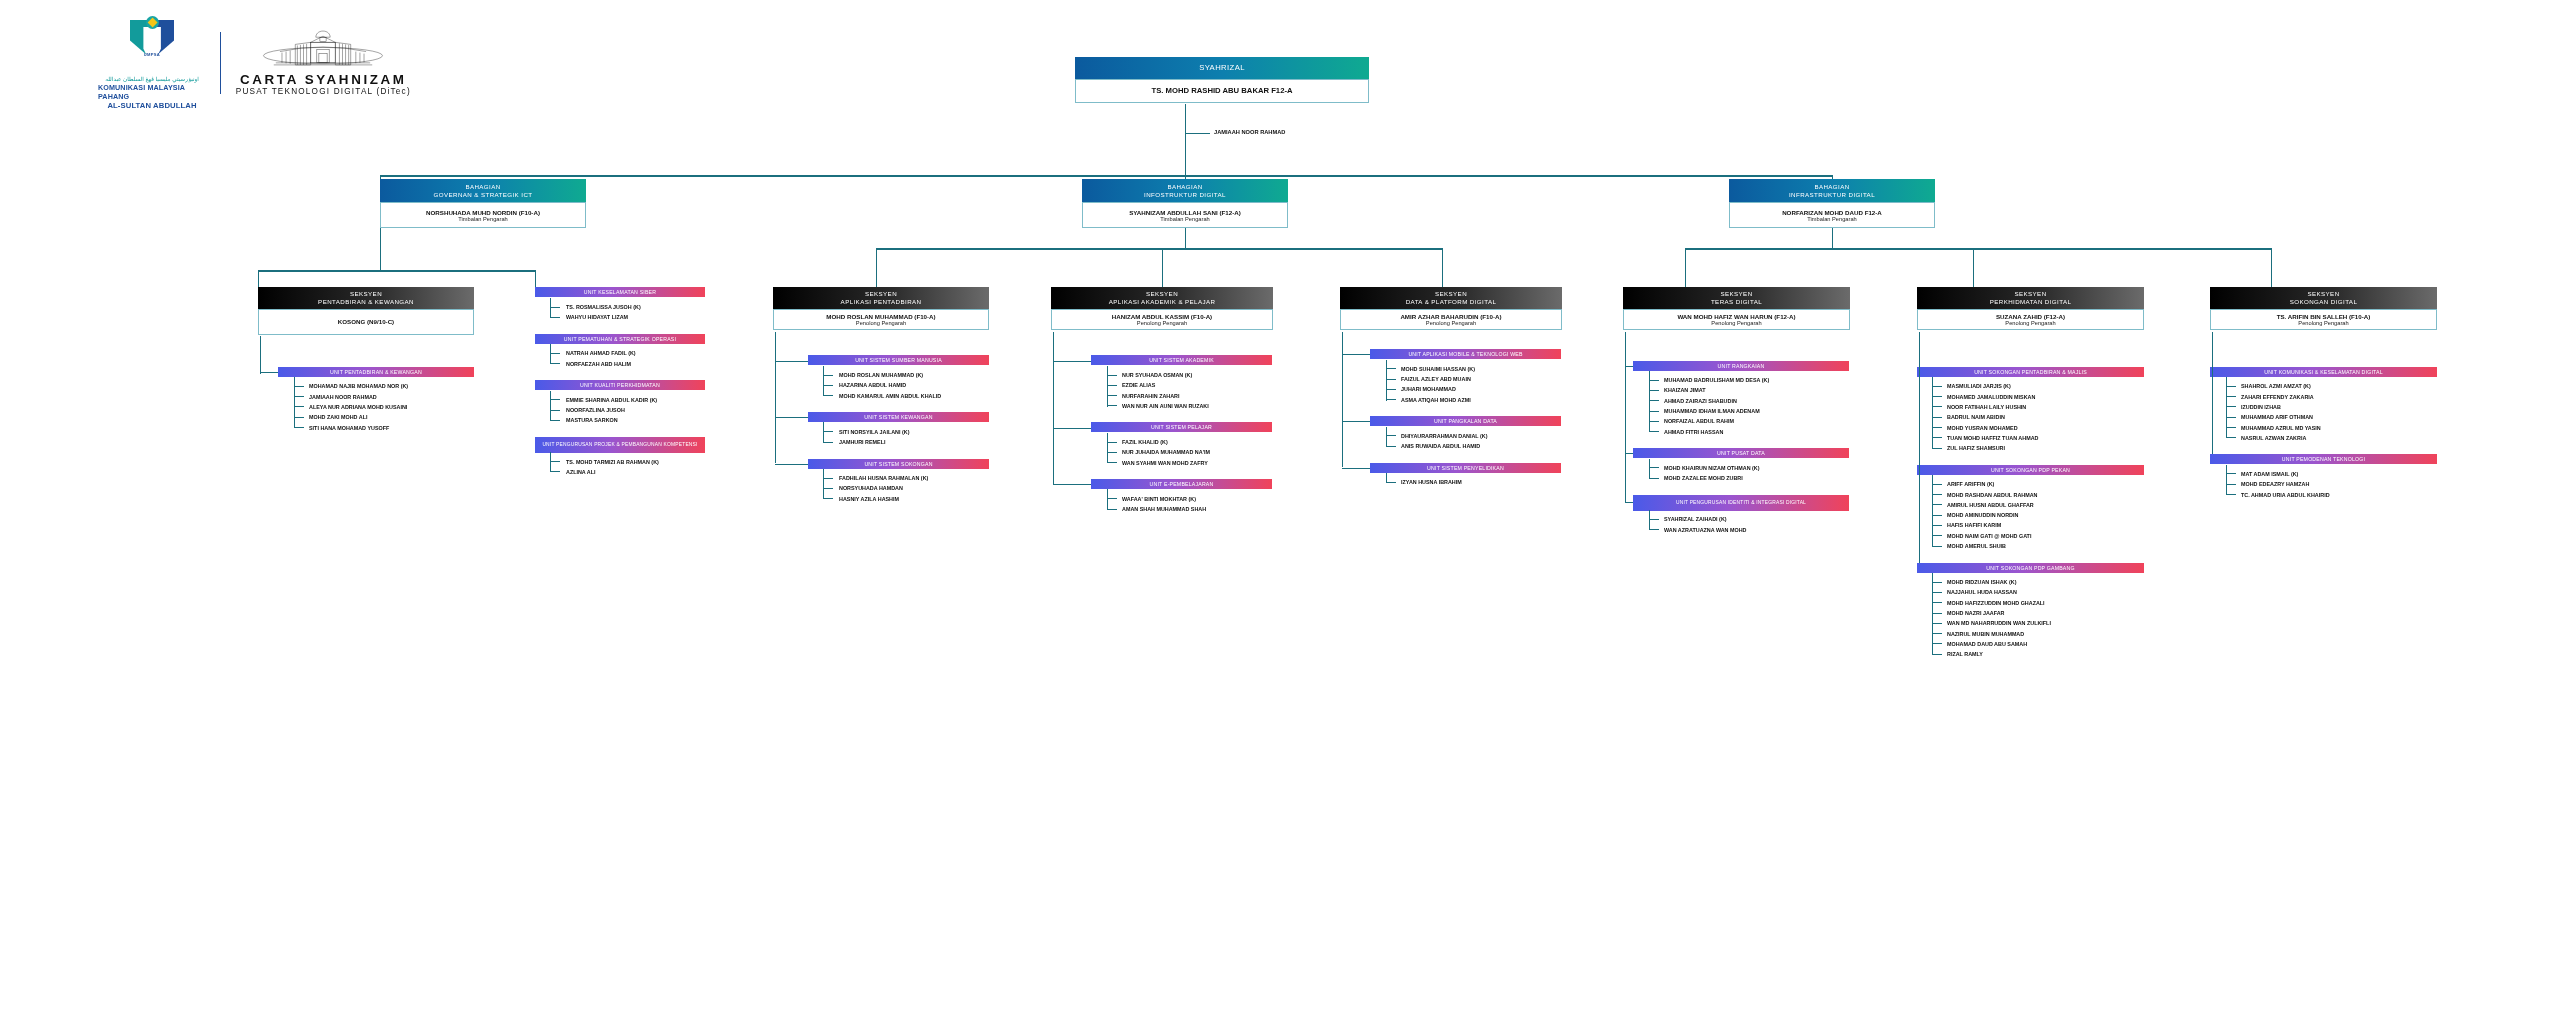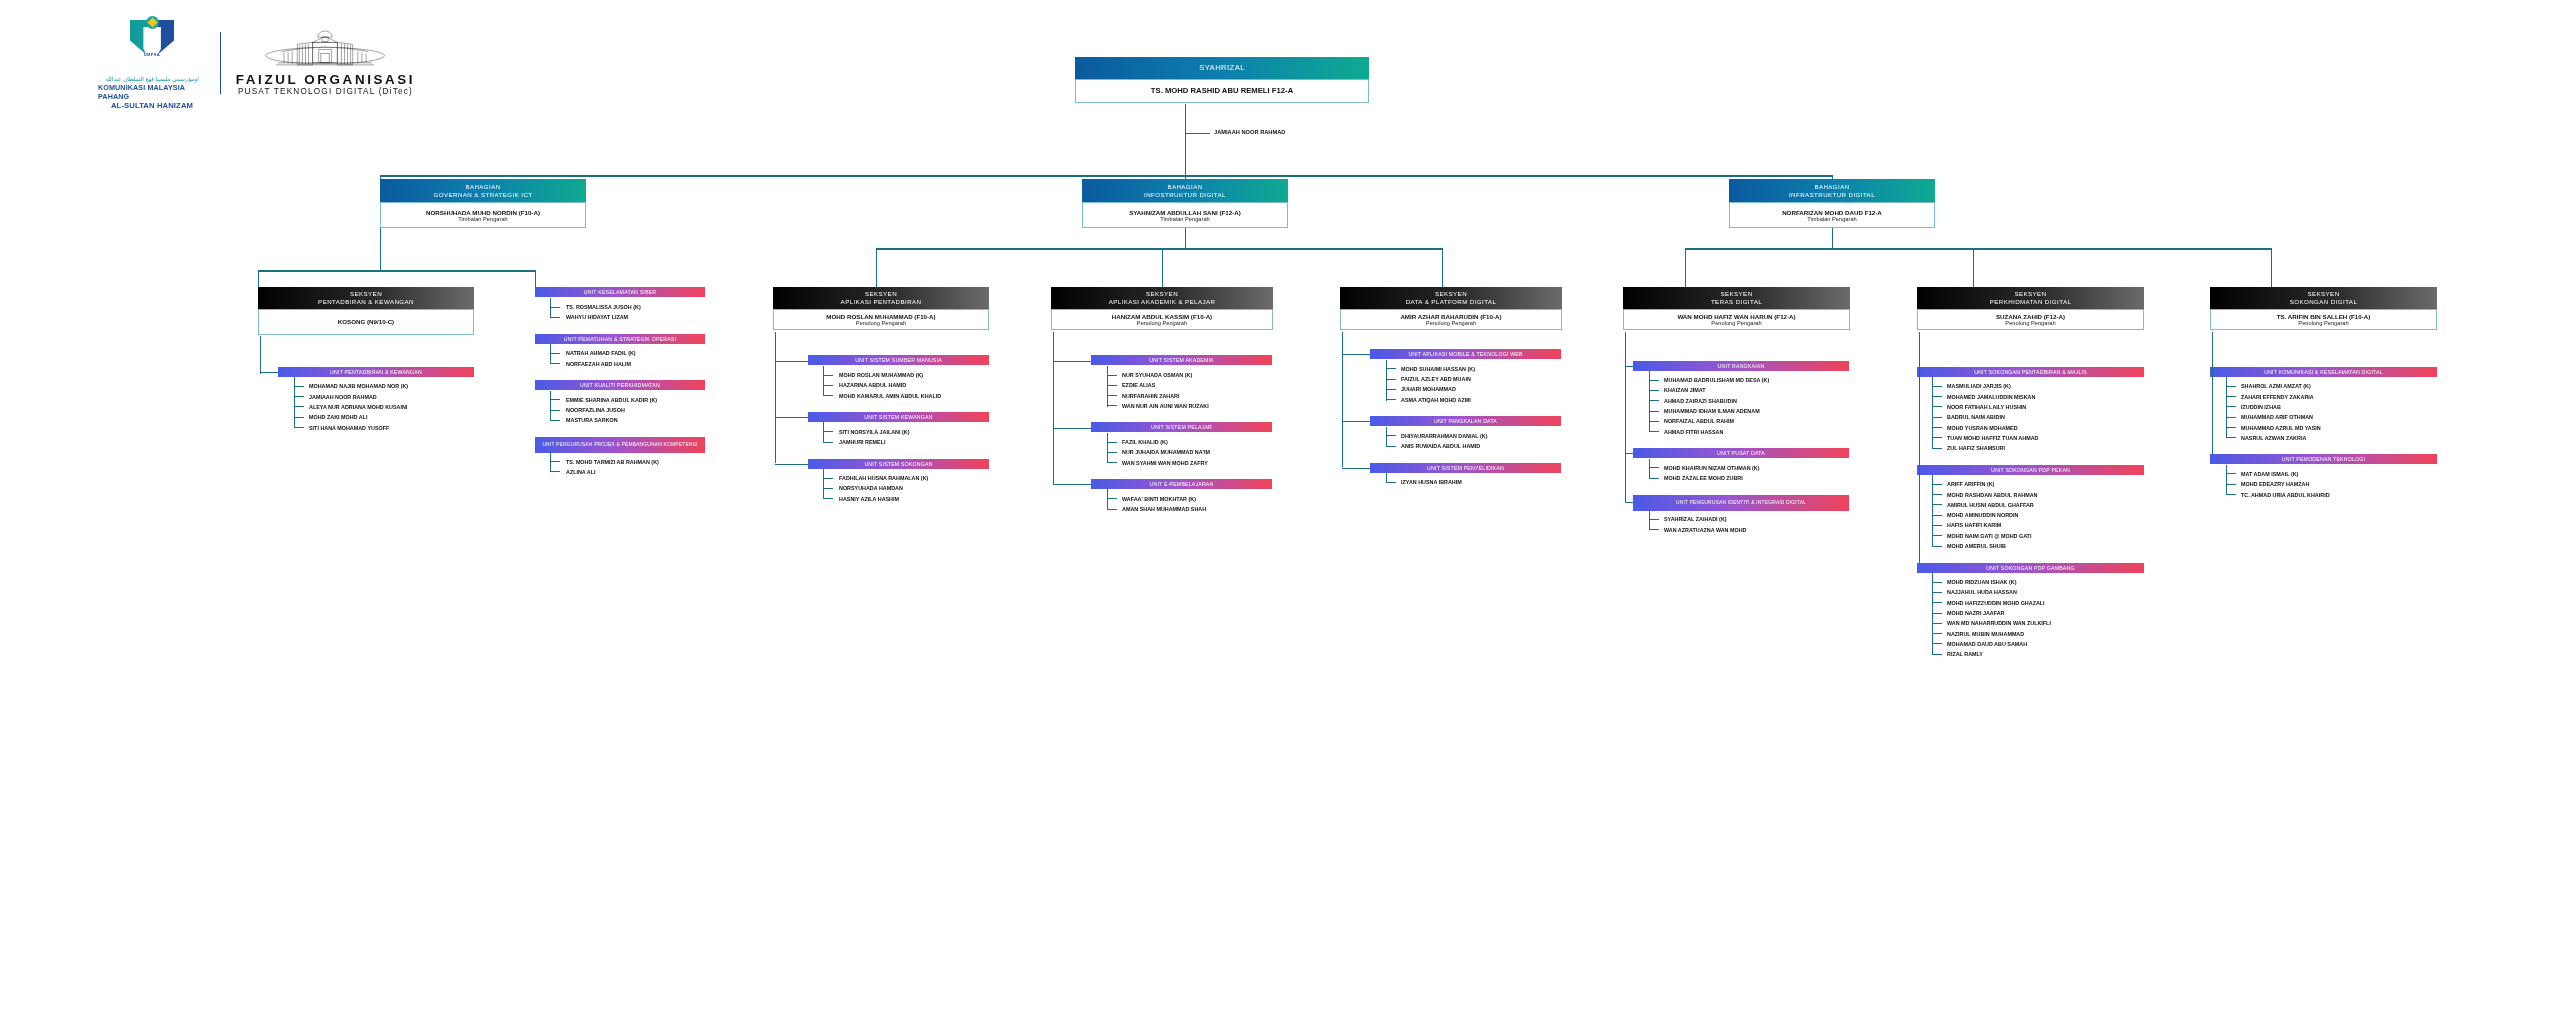--- a/index.html
+++ b/index.html
@@ -84,21 +84,21 @@
     <div class="brand-logo">
       <div class="shield">
         <div class="shield-body"></div>
         <div class="shield-inner"></div>
         <div class="shield-dot"></div>
         <div class="shield-dot2"></div>
         <div class="shield-label">UMPSA</div>
       </div>
       <div class="ar-line">اونيۏرسيتي مليسيا ڤهڠ السلطان عبدالله</div>
       <div class="u-line1">KOMUNIKASI MALAYSIA PAHANG</div>
-      <div class="u-line2">AL-SULTAN HANIZAM</div>
+      <div class="u-line2">AL-SULTAN ABDULLAH</div>
     </div>
     <div class="brand-div"></div>
     <div class="brand-right">
       <div class="bldg">
         <svg width="124" height="40" viewBox="0 0 240 78">
           <g stroke="#222" stroke-width="0.8" fill="none">
             <ellipse cx="120" cy="52" rx="116" ry="16"></ellipse>
             <path d="M120 4 c-9 0 -14 6 -14 12 h28 c0 -6 -5 -12 -14 -12z"></path>
             <rect x="114" y="16" width="12" height="8"></rect>
             <path d="M96 26 l24 -12 l24 12 z"></path>
@@ -124,29 +124,29 @@
               <line x1="56" y1="42" x2="56" y2="68"></line>
                 <line x1="184" y1="44" x2="184" y2="67"></line>
               <line x1="192" y1="46" x2="192" y2="66"></line>
                 <line x1="200" y1="48" x2="200" y2="65"></line>
             </g>
             <line x1="28" y1="66" x2="212" y2="66"></line>
             <line x1="24" y1="70" x2="216" y2="70"></line>
           </g>
         </svg>
       </div>
-      <div class="ttl1">FAIZUL ORGANISASI</div>
+      <div class="ttl1">CARTA SYAHNIZAM</div>
       <div class="ttl2">PUSAT TEKNOLOGI DIGITAL (DiTec)</div>
     </div>
   </div>
 
   <div class="node" style="left:1075px;top:57px;width:294px;">
     <div class="hdr hdr-teal" style="height:21.6px;font-size:7.7px;">SYAHRIZAL</div>
     <div class="body" style="height:24px;">
-      <div class="nm" style="font-size:7.7px;">TS. MOHD RASHID ABU REMELI F12-A</div>
+      <div class="nm" style="font-size:7.7px;">TS. MOHD RASHID ABU BAKAR F12-A</div>
     </div>
   </div>
   <div class="ln ln-v" style="left:1185px;top:104px;height:72px;"></div>
   <div class="ln ln-h" style="left:1185px;top:133px;width:25px;"></div>
   <div class="person" style="left:1214px;top:129px;font-size:5.7px;">JAMIAAH NOOR RAHMAD</div>
 
   <div class="ln ln-thick" style="left:380px;top:175px;width:1453px;"></div>
   <div class="ln ln-v" style="left:380px;top:175px;height:19.6px;"></div>
   <div class="ln ln-v" style="left:1185px;top:175px;height:19.6px;"></div>
   <div class="ln ln-v" style="left:1832px;top:175px;height:19.6px;"></div>

